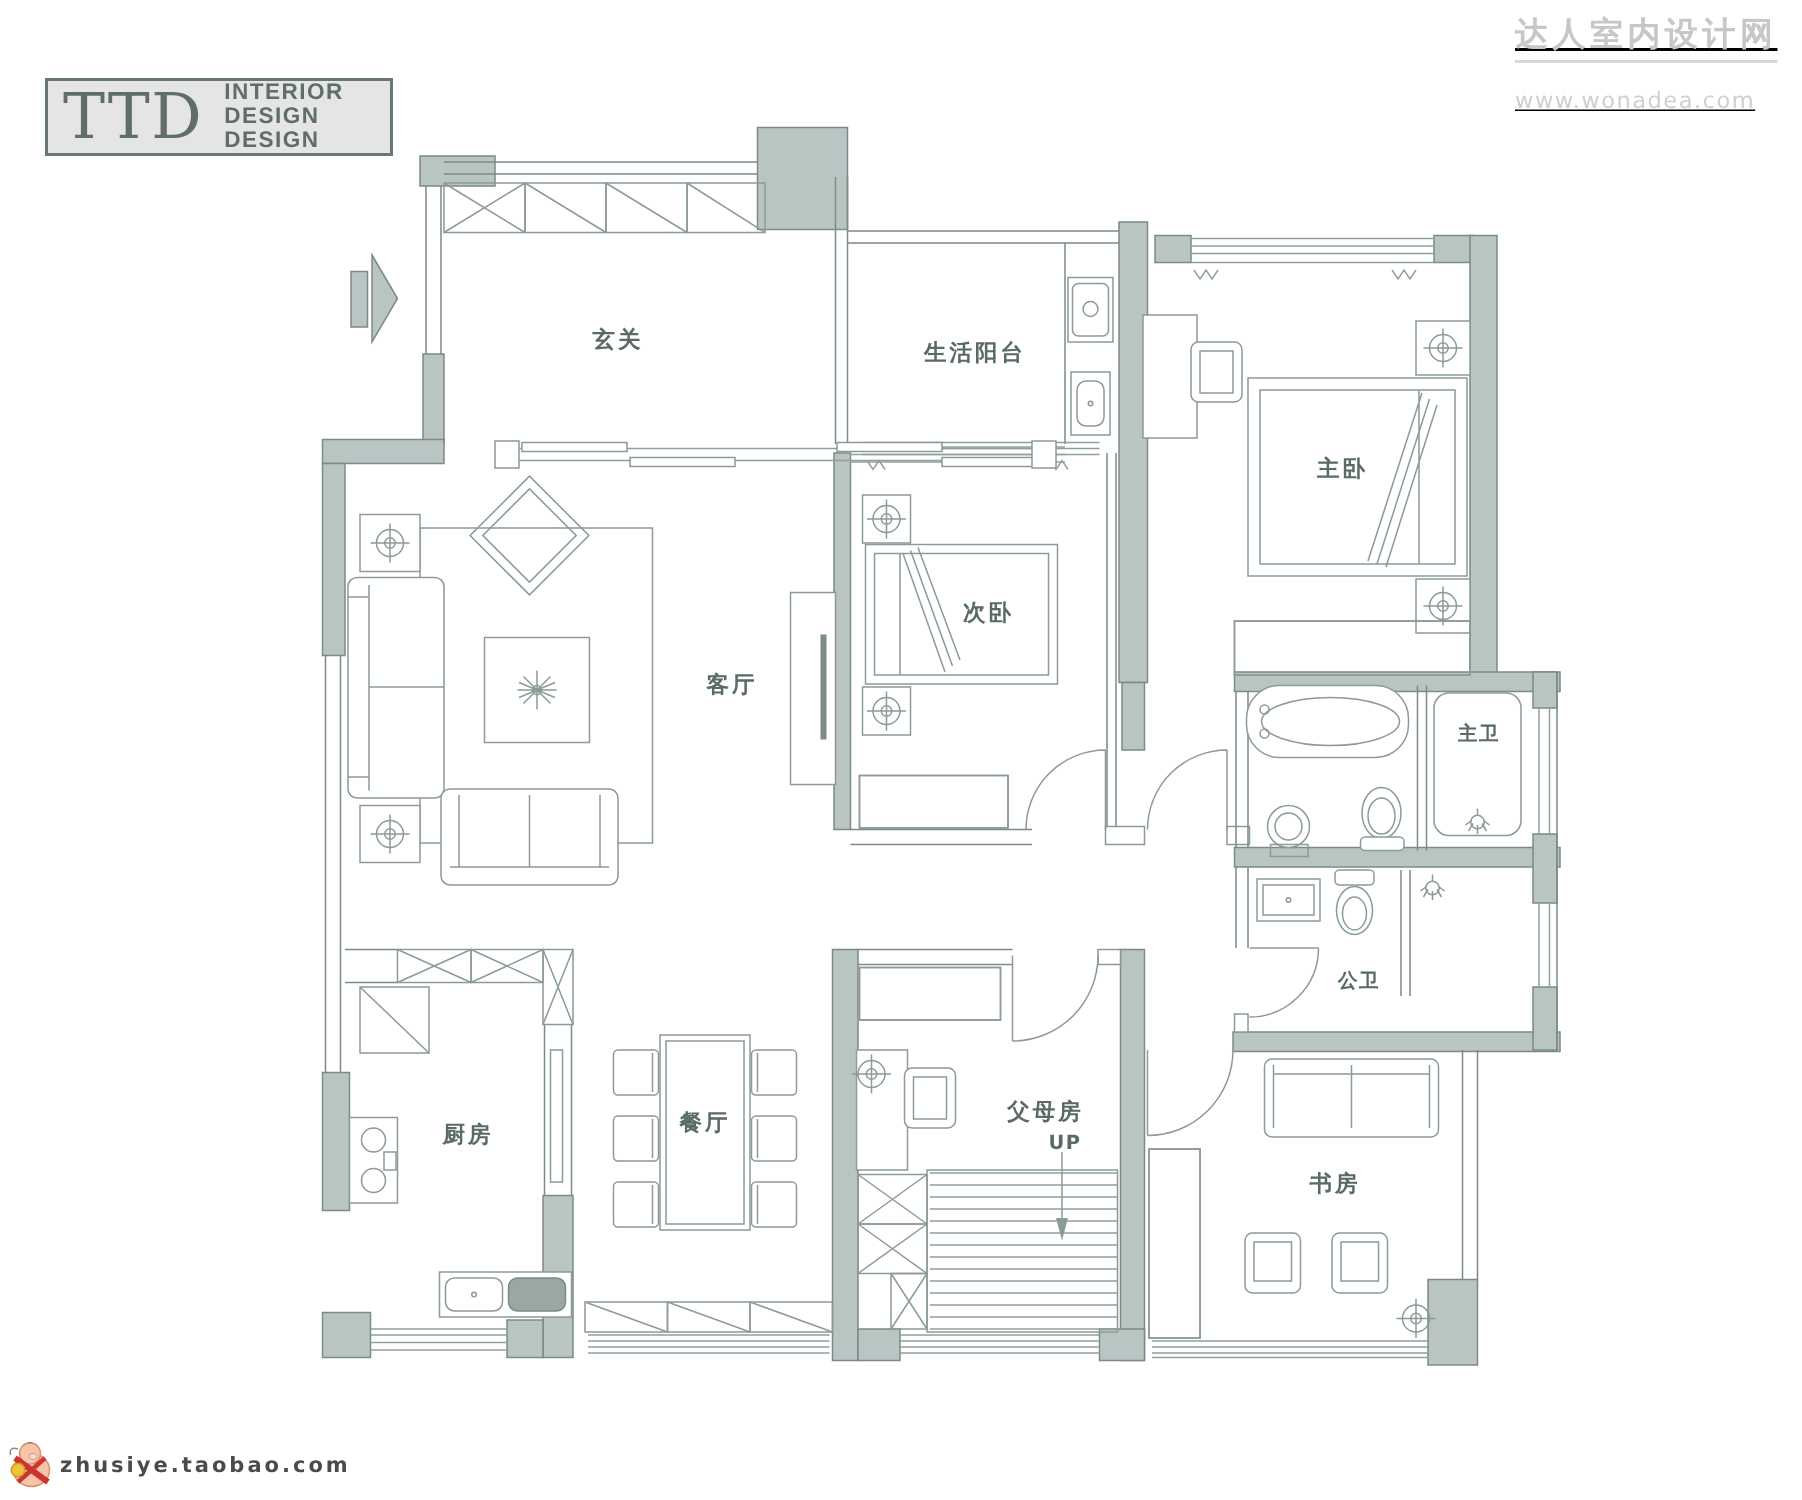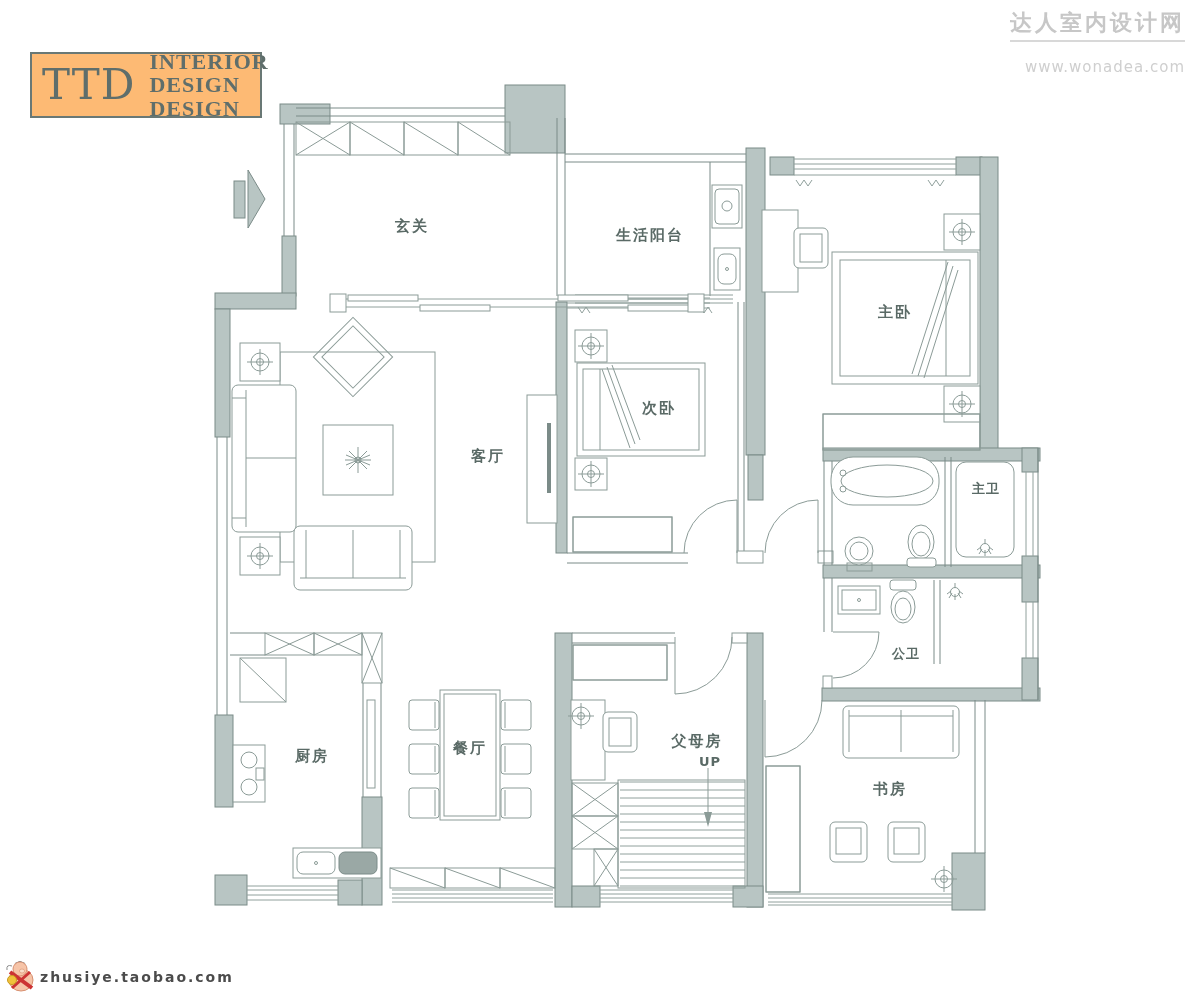--- a/index.html
+++ b/index.html
@@ -1,27 +1,27 @@
 <!DOCTYPE html>
 <html><head>
 <meta charset="utf-8">
 <style>
   html,body{margin:0;padding:0;background:#fff;}
   #stage{position:relative;width:1201px;height:1000px;background:#ffffff;overflow:hidden;
          font-family:"DejaVu Sans","Liberation Sans",sans-serif;}
   
-  .logo-box{position:absolute;left:30px;top:52px;width:232px;height:66px;
+  .logo-box{position:absolute;left:30px;top:52px;width:232px;height:52px;
             border:2px solid #697875;display:flex;align-items:center;gap:14px;
-            padding:0 10px;box-sizing:border-box;background:#fdba74;}
+            padding:0 10px;box-sizing:border-box;background:#e5e5e5;}
   .logo-ttd{font-family:"DejaVu Serif","Liberation Serif",serif;font-size:42px;
             color:#5f6e6b;letter-spacing:1px;line-height:1;}
-  .logo-sub{font-family:Liberation Serif, serif;font-weight:bold;
-            font-size:22px;color:#5f6e6b;line-height:1.05;letter-spacing:1px;}
+  .logo-sub{font-family:Liberation Sans, sans-serif;font-weight:bold;
+            font-size:15px;color:#5f6e6b;line-height:1.05;letter-spacing:1px;}
   
-  .site-mark{position:absolute;right:16px;top:8px;text-align:right;}
+  .site-mark{position:absolute;right:16px;top:8px;text-align:left;text-decoration:underline;}
   .site-title{font-size:22px;color:#c7c7c7;letter-spacing:3px;font-weight:bold;
               border-bottom:2px solid #d8d8d8;padding-bottom:2px;}
   .site-url{font-size:15px;color:#cfcfcf;letter-spacing:1px;margin-top:16px;}
   
   .footer-mark{position:absolute;left:0;right:0;bottom:6px;display:flex;
                align-items:center;}
   .footer-shop{font-size:14px;font-weight:bold;color:#4b4b4b;letter-spacing:2px;margin-top:1px;}
   
   svg.plan{position:absolute;left:0;top:0;}
   .w   {fill:#b8c5c3;stroke:#7b8b88;stroke-width:1;}

